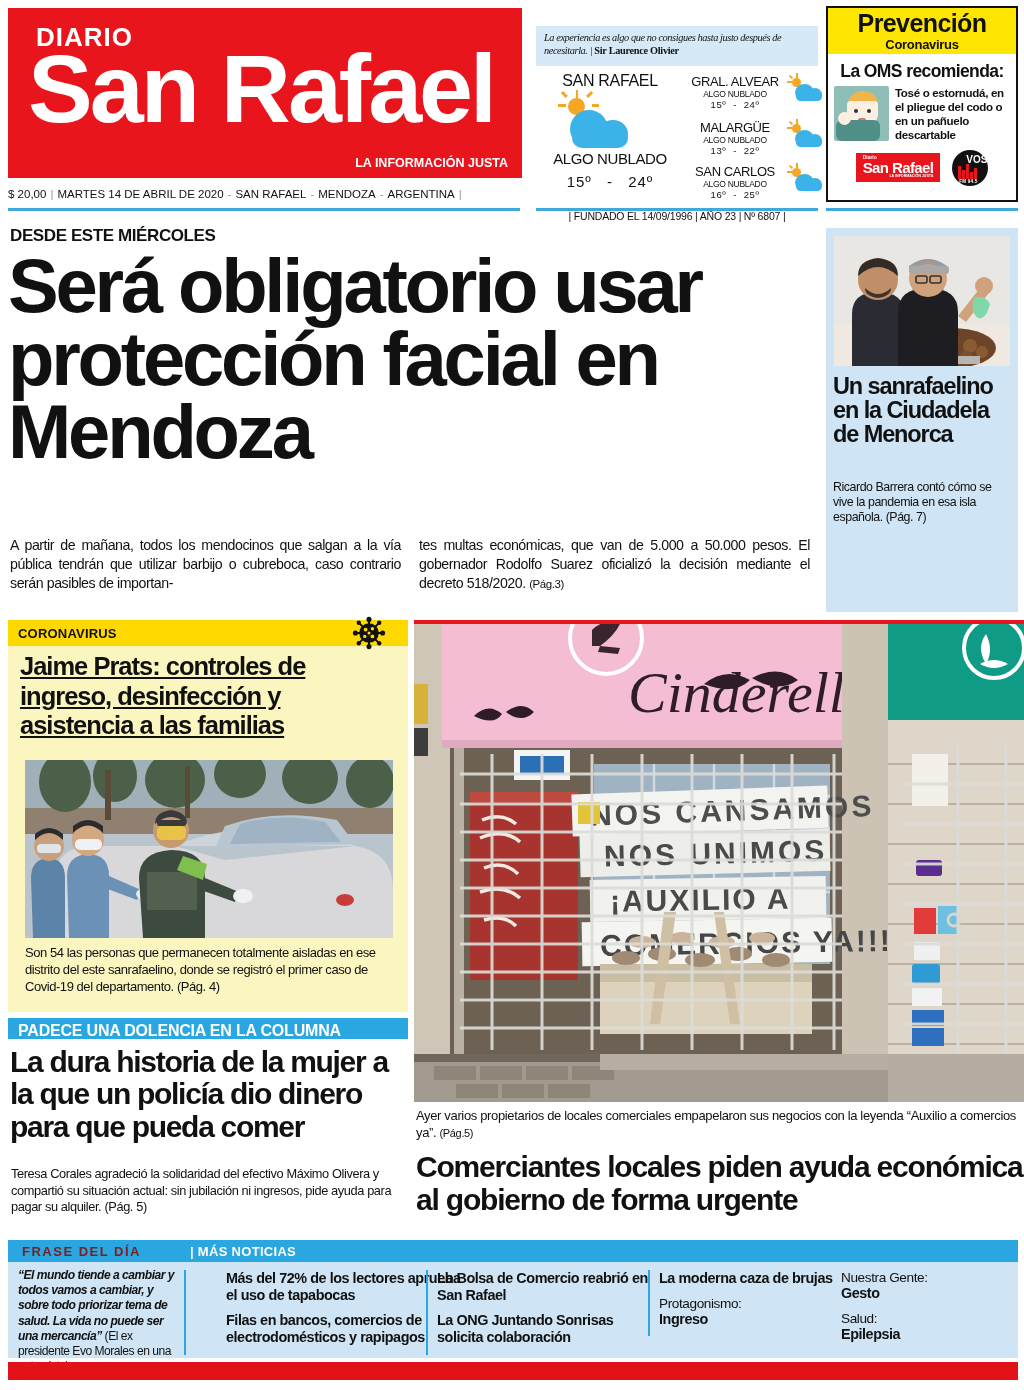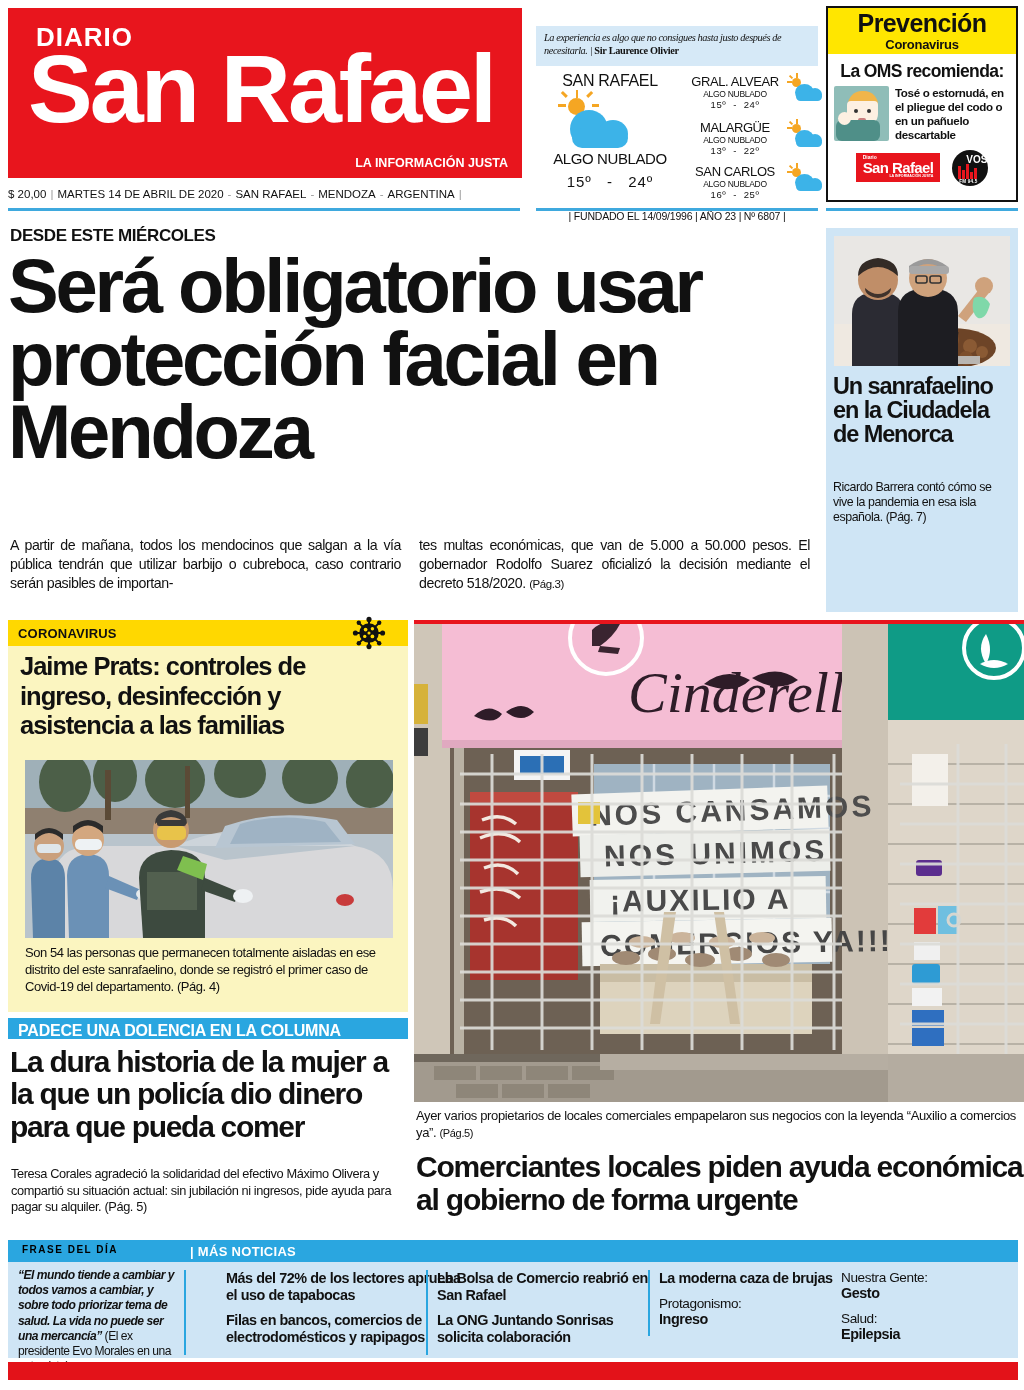--- a/index.html
+++ b/index.html
@@ -71,40 +71,40 @@
   .rbox{position:absolute;left:826px;top:228px;width:192px;height:384px;background:#cfe5f5;}
   .rbox-img{position:absolute;left:8px;top:8px;width:176px;height:130px;overflow:hidden;background:#ddd;}
   .rbox-title{position:absolute;left:7px;top:146px;width:180px;font-weight:bold;font-size:23.5px;line-height:1.03;letter-spacing:-1.1px;}
   .rbox-txt{position:absolute;left:7px;top:252px;width:180px;font-size:12.4px;line-height:1.22;letter-spacing:-0.45px;}
 
   
   .ybox{position:absolute;left:8px;top:620px;width:400px;height:392px;background:#fbf5c0;}
   .ybox-band{position:absolute;left:0;top:0;width:400px;height:26px;background:#ffd800;}
   .ybox-band span{position:absolute;left:10px;top:6px;font-weight:bold;font-size:13px;letter-spacing:0.2px;}
   .virus{position:absolute;right:22px;top:-4px;width:34px;height:34px;}
-  .ybox-title{position:absolute;left:12px;top:32px;width:378px;font-weight:bold;font-size:25.5px;line-height:1.16;letter-spacing:-1px;}
+  .ybox-title{position:absolute;left:12px;top:32px;width:378px;font-weight:bold;font-size:25.5px;line-height:1.16;letter-spacing:-1px;text-decoration:underline;}
   .ybox-img{position:absolute;left:17px;top:140px;width:368px;height:178px;overflow:hidden;background:#bbb;}
   .ybox-txt{position:absolute;left:17px;top:325px;width:370px;font-size:13px;line-height:1.3;letter-spacing:-0.45px;}
 
   
   .bband{position:absolute;left:8px;top:1018px;width:400px;height:21px;background:#2aa6e0;}
   .bband span{position:absolute;left:10px;top:4px;color:#fff;font-weight:bold;font-size:16px;letter-spacing:-0.2px;}
   .s2-title{position:absolute;left:10px;top:1046px;width:400px;font-weight:bold;font-size:30px;line-height:1.08;letter-spacing:-1.3px;}
   .s2-txt{position:absolute;left:11px;top:1166px;width:392px;font-size:12.8px;line-height:1.3;letter-spacing:-0.4px;}
 
   
   .cphoto-rule{position:absolute;left:414px;top:620px;width:610px;height:4px;background:#e8151d;}
   .cphoto{position:absolute;left:414px;top:624px;width:610px;height:478px;overflow:hidden;background:#cfc8bd;}
   .cphoto-cap{position:absolute;left:416px;top:1108px;width:608px;font-size:13px;line-height:1.3;letter-spacing:-0.35px;}
   .cphoto-cap .pg{font-size:11px;margin-top:24px;}
   .c-head{position:absolute;left:416px;top:1150px;width:608px;font-weight:bold;font-size:30px;line-height:1.1;letter-spacing:-1.2px;}
 
   
   .fband{position:absolute;left:8px;top:1240px;width:1010px;height:22px;background:#2aa6e0;}
-  .fband .f1{position:absolute;left:14px;top:4px;color:#000000;font-weight:bold;font-size:10px;letter-spacing:1.5px;}
+  .fband .f1{position:absolute;left:14px;top:4px;color:#7f1d1d;font-weight:bold;font-size:13px;letter-spacing:1.5px;}
   .fband .f2{position:absolute;left:182px;top:4px;color:#fff;font-weight:bold;font-size:13px;letter-spacing:0.3px;}
   .fbody{position:absolute;left:8px;top:1262px;width:1010px;height:96px;background:#cfe5f5;}
   .fquote{position:absolute;left:10px;top:6px;width:160px;font-size:12.1px;line-height:1.26;letter-spacing:-0.5px;}
   .fquote b{font-style:italic;font-weight:bold;}
   .fquote .attr{font-weight:normal;font-style:normal;}
   .fcol{position:absolute;top:8px;padding-left:9px;border-left:2px solid #2aa6e0;}
   .fcol .itm{font-weight:bold;font-size:14.4px;line-height:1.16;letter-spacing:-0.45px;margin-bottom:9px;}
   .fcol .lbl{font-weight:normal;font-size:13.6px;letter-spacing:-0.4px;}
   .fred{position:absolute;left:8px;top:1362px;width:1010px;height:18px;background:#e31219;}
 </style>

